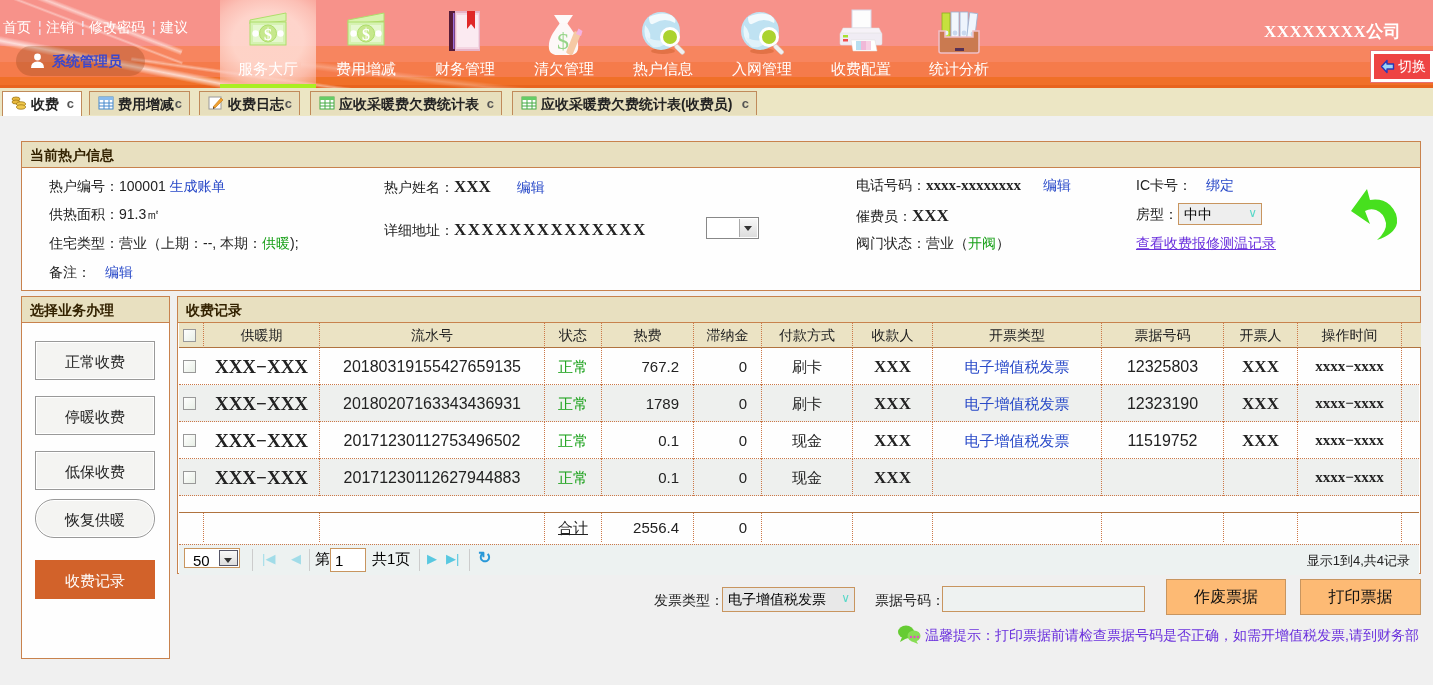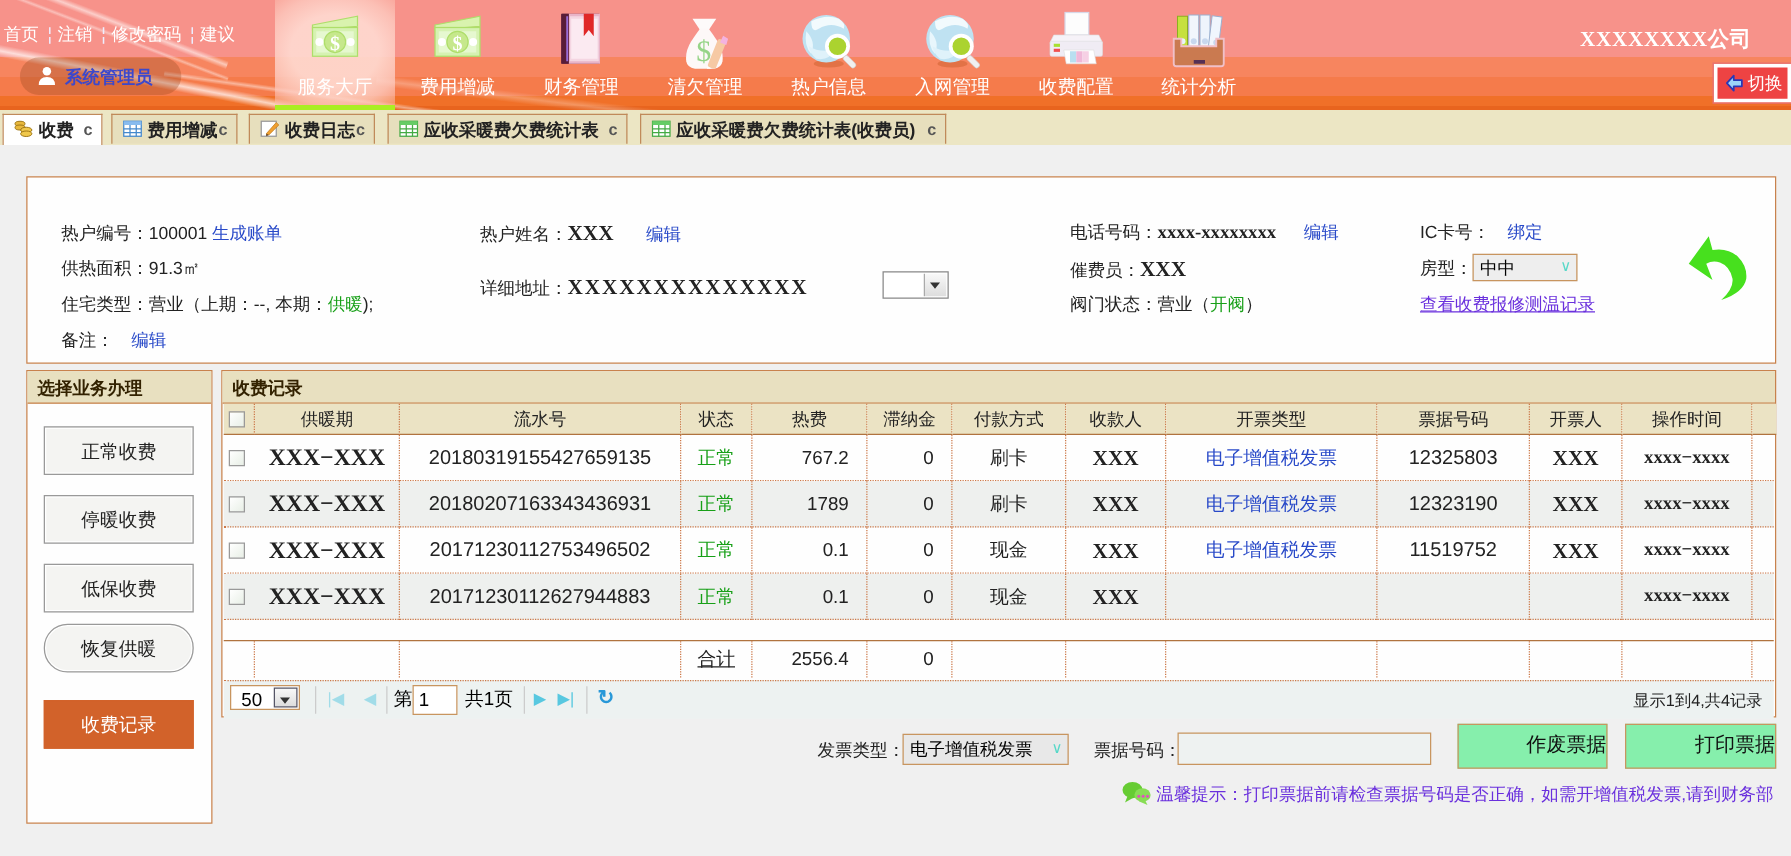--- a/index.html
+++ b/index.html
@@ -54,21 +54,21 @@
 .td{position:absolute;font-size:15px;color:#222;text-align:center;box-sizing:border-box;}
 .dotr{border-right:1px dotted #cc7848;}
 .row-sep{position:absolute;left:1px;right:1px;height:0;border-bottom:1px dotted #cc7848;}
 .rowbg{position:absolute;left:1px;right:1px;}
 .cb{position:absolute;width:13px;height:13px;background:linear-gradient(135deg,#fff 0,#e8efe6 100%);border:1px solid #999;box-sizing:border-box;}
 
 #pgbar{position:absolute;left:1px;right:1px;top:247px;height:30px;background:#edf2f1;border-top:1px dotted #cc7848;}
 #pgbar .sep{position:absolute;top:4px;height:22px;width:1px;background:#ccc;}
 .cyan{color:#58c8e0;}
 
-.btn{position:absolute;background:#86efac;border:1px solid #c8955f;box-sizing:border-box;text-align:right;font-size:16px;color:#111;}
+.btn{position:absolute;background:#fdba74;border:1px solid #c8955f;box-sizing:border-box;text-align:center;font-size:16px;color:#111;}
 </style>
 </head>
 <body>
 <div id="page">
 
   <div id="hdr" class="abs">
     <div id="streaks">
       <div class="streak" style="left:-60px;top:4px;width:250px;height:7px;transform:rotate(21deg);opacity:.75;"></div>
       <div class="streak" style="left:-40px;top:20px;width:230px;height:4px;transform:rotate(21deg);opacity:.55;"></div>
       <div class="streak" style="left:-20px;top:60px;width:290px;height:10px;transform:rotate(11deg);opacity:.95;"></div>
@@ -250,20 +250,21 @@
             <line x1="11" y1="5" x2="11" y2="14" stroke="#44aa44"></line>
             <line x1="1" y1="8" x2="15" y2="8" stroke="#44aa44"></line>
             <line x1="1" y1="11" x2="15" y2="11" stroke="#44aa44"></line>
           </svg></span>
         <span class="tt" style="left:28px;">应收采暖费欠费统计表(收费员)</span>
         <span class="tc" style="right:7px;">c</span>
       </div>
   </div>
 
   <div id="infopanel" class="abs panel">
+    <div class="phead">当前热户信息</div>
     <div class="fld" style="left:27px;top:36px;">热户编号：100001 <a class="link">生成账单</a></div>
     <div class="fld" style="left:27px;top:64px;">供热面积：91.3㎡</div>
     <div class="fld" style="left:27px;top:93px;">住宅类型：营业（上期：--, 本期：<span class="green">供暖</span>);</div>
     <div class="fld" style="left:27px;top:122px;">备注：　<a class="link">编辑</a></div>
     <div class="fld" style="left:362px;top:35px;">热户姓名：<span class="serifb">XXX</span><a class="link" style="margin-left:26px;">编辑</a></div>
     <div class="fld" style="left:362px;top:78px;">详细地址：<span class="serifb" style="letter-spacing:1.5px;">XXXXXXXXXXXXXX</span></div>
     <div class="sel" style="left:684px;top:75px;width:53px;height:22px;">
         <span class="selbtn"></span>
       </div>
     <div class="fld" style="left:834px;top:35px;">电话号码：<span class="serifb" style="font-size:15px;">xxxx-xxxxxxxx</span><a class="link" style="margin-left:22px;">编辑</a></div>

